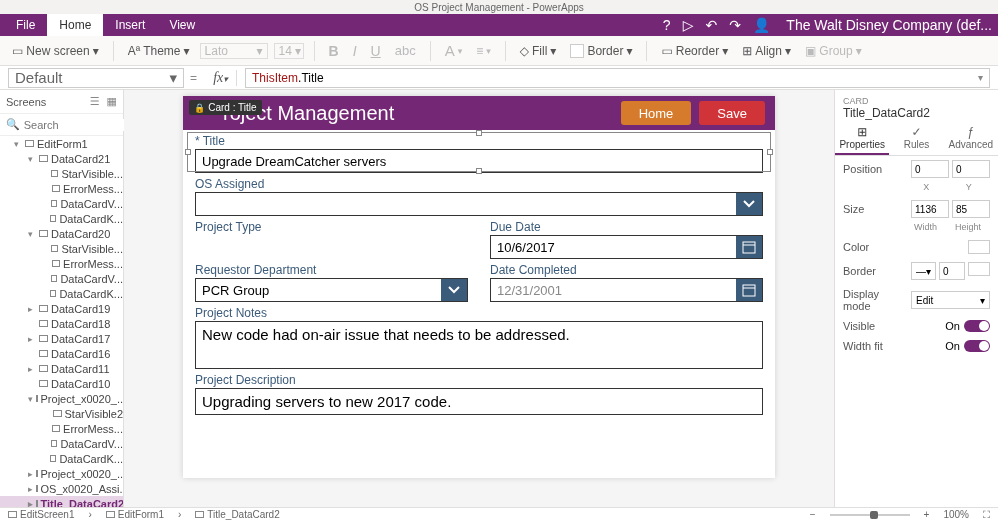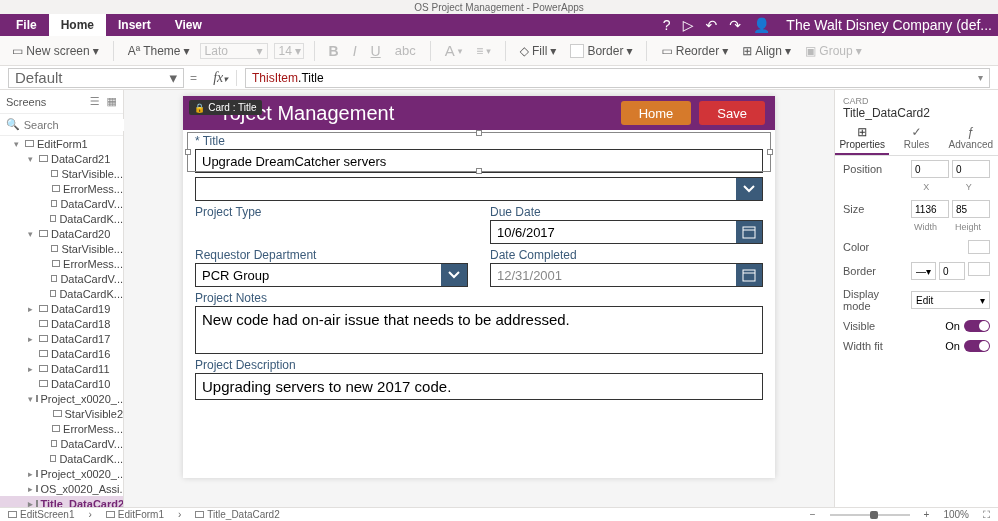--- a/index.html
+++ b/index.html
@@ -4,21 +4,21 @@
 <style>
 * { box-sizing: border-box; margin: 0; padding: 0; font-family: "Segoe UI", sans-serif; }
 body { width: 998px; height: 521px; background: #fff; font-size: 12px; overflow: hidden; }
 
 
 .titlebar { height: 14px; background: #f3f2f1; display: flex; align-items: center; position: relative; }
 .titlebar .app-title { position: absolute; left: 50%; transform: translateX(-50%); font-size: 10px; color: #666; }
 
 
 .ribbon-tabs { height: 22px; background: #742774; display: flex; align-items: stretch; color: #fff; font-size: 12px; padding-left: 4px; position: relative; }
-.ribbon-tabs .tab { padding: 0 12px; display: flex; align-items: center; cursor: pointer; font-weight: bold; }
+.ribbon-tabs .tab { padding: 0 12px; display: flex; align-items: center; cursor: pointer; }
 .ribbon-tabs .tab.active { background: #fff; color: #333; }
 .ribbon-tabs .right-icons { position: absolute; right: 6px; top: 0; display: flex; align-items: center; height: 100%; gap: 12px; }
 .ribbon-tabs .right-icons span { font-size: 14px; }
 .ribbon-tabs .company { font-size: 11px; margin-left: 4px; }
 
 
 .ribbon { height: 30px; background: #faf9f8; border-bottom: 1px solid #e1dfdd; display: flex; align-items: center; padding: 0 8px; gap: 6px; color: #555; font-size: 12px; }
 .ribbon .rcontrol { display: flex; align-items: center; gap: 3px; padding: 0 4px; }
 .ribbon .vsep { width: 1px; height: 20px; background: #ddd; margin: 0 4px; }
 .ribbon .disabled { color: #bbb; }
@@ -363,20 +363,21 @@
           <div class="field-label">
               <span class="req">*</span>
               <span>Title</span>
             </div>
           <div class="text-input">
               <span>Upgrade DreamCatcher servers</span>
             </div>
         </div>
         <div class="form-row">
           <div class="field">
+            <div class="field-label">OS Assigned</div>
             <div class="dropdown">
               <span></span>
               <div class="dd-btn">
                   <svg width="12" height="8">
                     <path d="M1 1 L6 6 L11 1" stroke="#fff" fill="none" stroke-width="2"></path>
                   </svg>
                 </div>
             </div>
           </div>
         </div>

